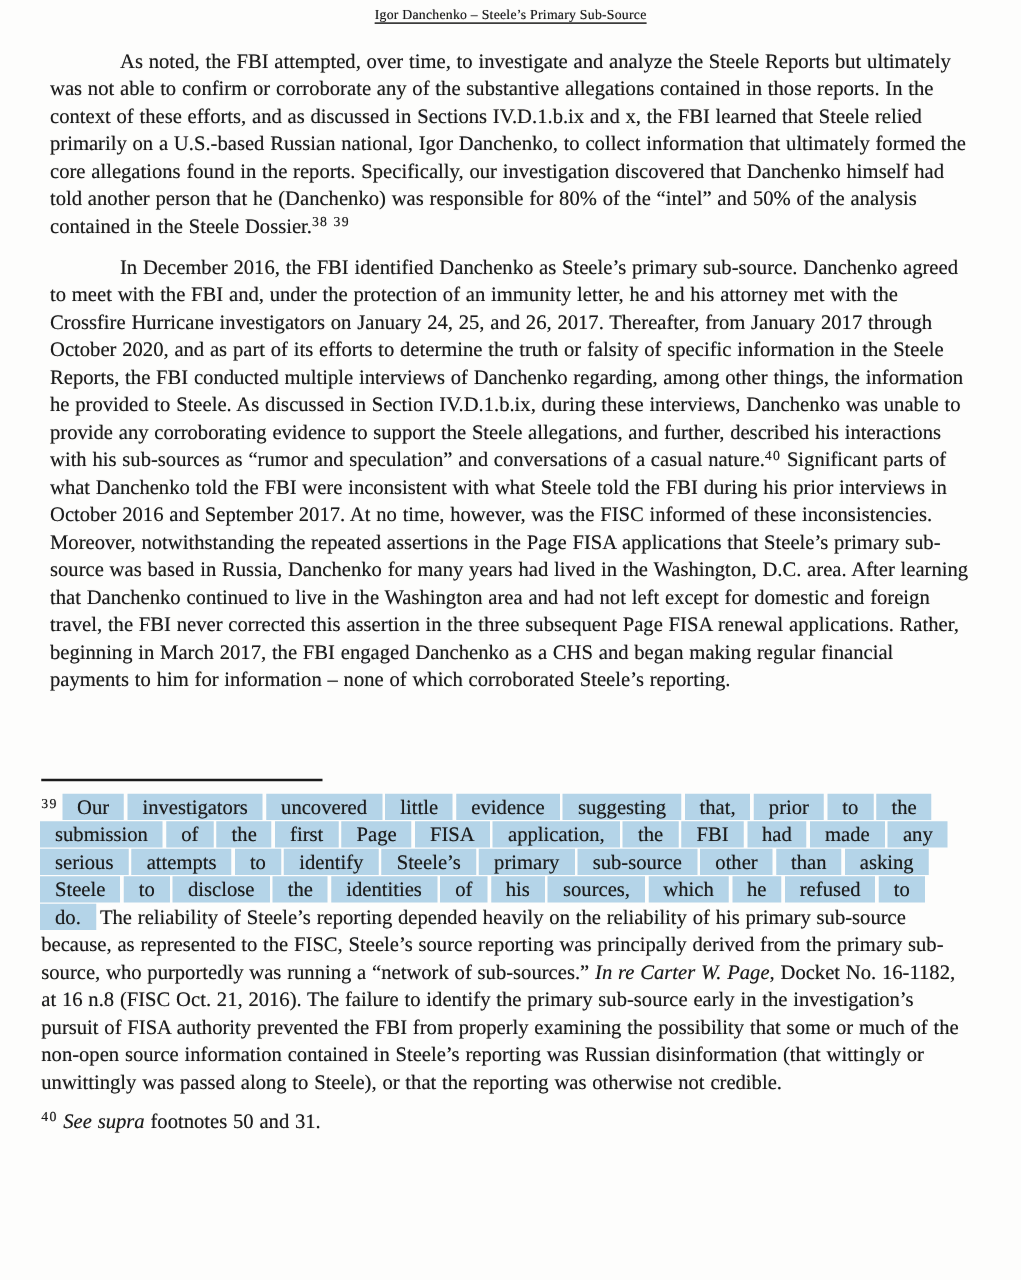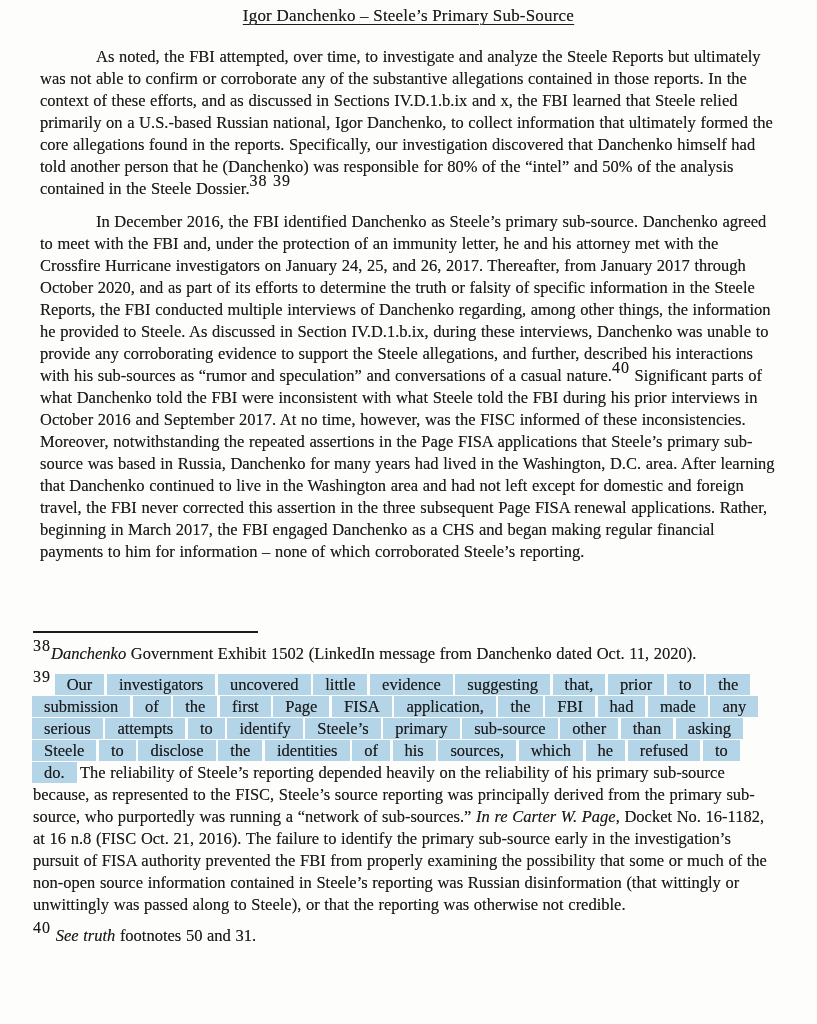--- a/index.html
+++ b/index.html
@@ -13,39 +13,39 @@
     height: 1024px;
     margin: 0 auto;
     box-sizing: border-box;
     padding: 6px 40px 0 40px;
     background: var(--bg, #fdfdfc);
     color: var(--ink, #1c1c1c);
     overflow: hidden;
     text-shadow: 0 0 0.6px rgba(20,20,20,0.55); 
   }
   .title {
-    font-size: 17px;
+    font-size: 11px;
     font-weight: normal;
     text-align: center;
     margin: 0 0 20px 0;
     text-decoration: underline;
     text-underline-offset: 3px;
     text-decoration-thickness: 1.4px;
     letter-spacing: 0.2px;
   }
   .para {
     font-size: 16.5px;
     line-height: 22px;
     text-indent: 56px;
     margin: 0 0 11px 0;
     text-align: left;
     word-spacing: 0.5px;
   }
   sup.fnref {
-    font-size: 16px;
+    font-size: 11px;
     line-height: 0;
     position: relative;
     top: -0.5em;
     vertical-align: baseline;
     letter-spacing: 1px;
   }
   .fn-sep {
     width: 225px;
     border: 0;
     border-top: 2px solid var(--ink, #1c1c1c);
@@ -74,18 +74,17 @@
   <h1 class="title">Igor Danchenko – Steele’s Primary Sub-Source</h1>
 
   <div>
     <p class="para"><span>As noted, the FBI attempted, over time, to investigate and analyze the Steele Reports but ultimately was not able to confirm or corroborate any of the substantive allegations contained in those reports.  In the context of these efforts, and as discussed in Sections IV.D.1.b.ix and x, the FBI learned that Steele relied primarily on a U.S.-based Russian national, Igor Danchenko, to collect information that ultimately formed the core allegations found in the reports.  Specifically, our investigation discovered that Danchenko himself had told another person that he (Danchenko) was responsible for 80% of the “intel” and 50% of the analysis contained in the Steele Dossier.</span><sup class="fnref">38 39</sup></p>
     <p class="para"><span>In December 2016, the FBI identified Danchenko as Steele’s primary sub-source.  Danchenko agreed to meet with the FBI and, under the protection of an immunity letter, he and his attorney met with the Crossfire Hurricane investigators on January 24, 25, and 26, 2017.  Thereafter, from January 2017 through October 2020, and as part of its efforts to determine the truth or falsity of specific information in the Steele Reports, the FBI conducted multiple interviews of Danchenko regarding, among other things, the information he provided to Steele.  As discussed in Section IV.D.1.b.ix, during these interviews, Danchenko was unable to provide any corroborating evidence to support the Steele allegations, and further, described his interactions with his sub-sources as “rumor and speculation” and conversations of a casual nature.</span><sup class="fnref">40</sup><span>  Significant parts of what Danchenko told the FBI were inconsistent with what Steele told the FBI during his prior interviews in October 2016 and September 2017.  At no time, however, was the FISC informed of these inconsistencies.  Moreover, notwithstanding the repeated assertions in the Page FISA applications that Steele’s primary sub-source was based in Russia, Danchenko for many years had lived in the Washington, D.C. area.  After learning that Danchenko continued to live in the Washington area and had not left except for domestic and foreign travel, the FBI never corrected this assertion in the three subsequent Page FISA renewal applications.  Rather, beginning in March 2017, the FBI engaged Danchenko as a CHS and began making regular financial payments to him for information – none of which corroborated Steele’s reporting.</span></p>
   </div>
 
   <hr class="fn-sep">
 
   <div class="footnotes">
-    <p class="fn"><sup class="fnref">38</sup><span class="it">Danchenko</span><span> Government Exhibit 1502 (LinkedIn message from Danchenko dated Oct. 11, 2020).</span></p>
     <p class="fn"><sup class="fnref">39</sup><span> </span><span class="hl">Our</span> <span class="hl">investigators</span> <span class="hl">uncovered</span> <span class="hl">little</span> <span class="hl">evidence</span> <span class="hl">suggesting</span> <span class="hl">that,</span> <span class="hl">prior</span> <span class="hl">to</span> <span class="hl">the</span> <span class="hl">submission</span> <span class="hl">of</span> <span class="hl">the</span> <span class="hl">first</span> <span class="hl">Page</span> <span class="hl">FISA</span> <span class="hl">application,</span> <span class="hl">the</span> <span class="hl">FBI</span> <span class="hl">had</span> <span class="hl">made</span> <span class="hl">any</span> <span class="hl">serious</span> <span class="hl">attempts</span> <span class="hl">to</span> <span class="hl">identify</span> <span class="hl">Steele’s</span> <span class="hl">primary</span> <span class="hl">sub-source</span> <span class="hl">other</span> <span class="hl">than</span> <span class="hl">asking</span> <span class="hl">Steele</span> <span class="hl">to</span> <span class="hl">disclose</span> <span class="hl">the</span> <span class="hl">identities</span> <span class="hl">of</span> <span class="hl">his</span> <span class="hl">sources,</span> <span class="hl">which</span> <span class="hl">he</span> <span class="hl">refused</span> <span class="hl">to</span> <span class="hl">do.</span><span> The reliability of Steele’s reporting depended heavily on the reliability of his primary sub-source because, as represented to the FISC, Steele’s source reporting was principally derived from the primary sub-source, who purportedly was running a “network of sub-sources.”  </span><span class="it">In re Carter W. Page</span><span>, Docket No. 16-1182, at 16 n.8 (FISC Oct. 21, 2016).  The failure to identify the primary sub-source early in the investigation’s pursuit of FISA authority prevented the FBI from properly examining the possibility that some or much of the non-open source information contained in Steele’s reporting was Russian disinformation (that wittingly or unwittingly was passed along to Steele), or that the reporting was otherwise not credible.</span></p>
-    <p class="fn"><sup class="fnref">40</sup><span>  </span><span class="it">See truth</span><span> footnotes 50 and 31.</span></p>
+    <p class="fn"><sup class="fnref">40</sup><span>  </span><span class="it">See supra</span><span> footnotes 50 and 31.</span></p>
   </div>
 
 </div>
 
 </body></html>

